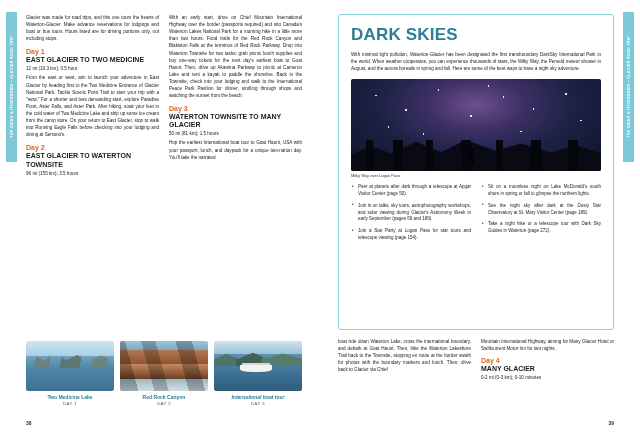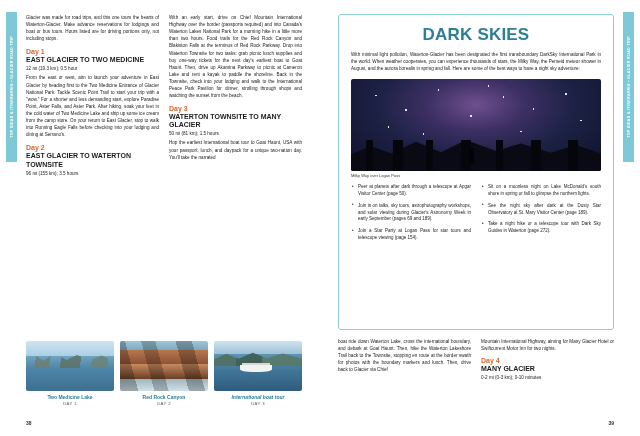--- a/index.html
+++ b/index.html
@@ -141,21 +141,21 @@
 
   
   .darkbox {
     border: 1px solid #8fd0de;
     border-radius: 3px;
     padding: 10px 12px 10px 12px;
     height: 316px;
     box-sizing: border-box;
     position: relative;
   }
-  .darkbox h1.title { margin-bottom: 6px; text-align: center; }
+  .darkbox h1.title { margin-bottom: 6px; }
   .intro {
     font-size: 4.6px;
     line-height: 1.55;
     color: #1b1b1b;
     text-align: justify;
     margin: 0 0 7px 0;
   }
   .night-photo {
     width: 100%;
     height: 92px;

